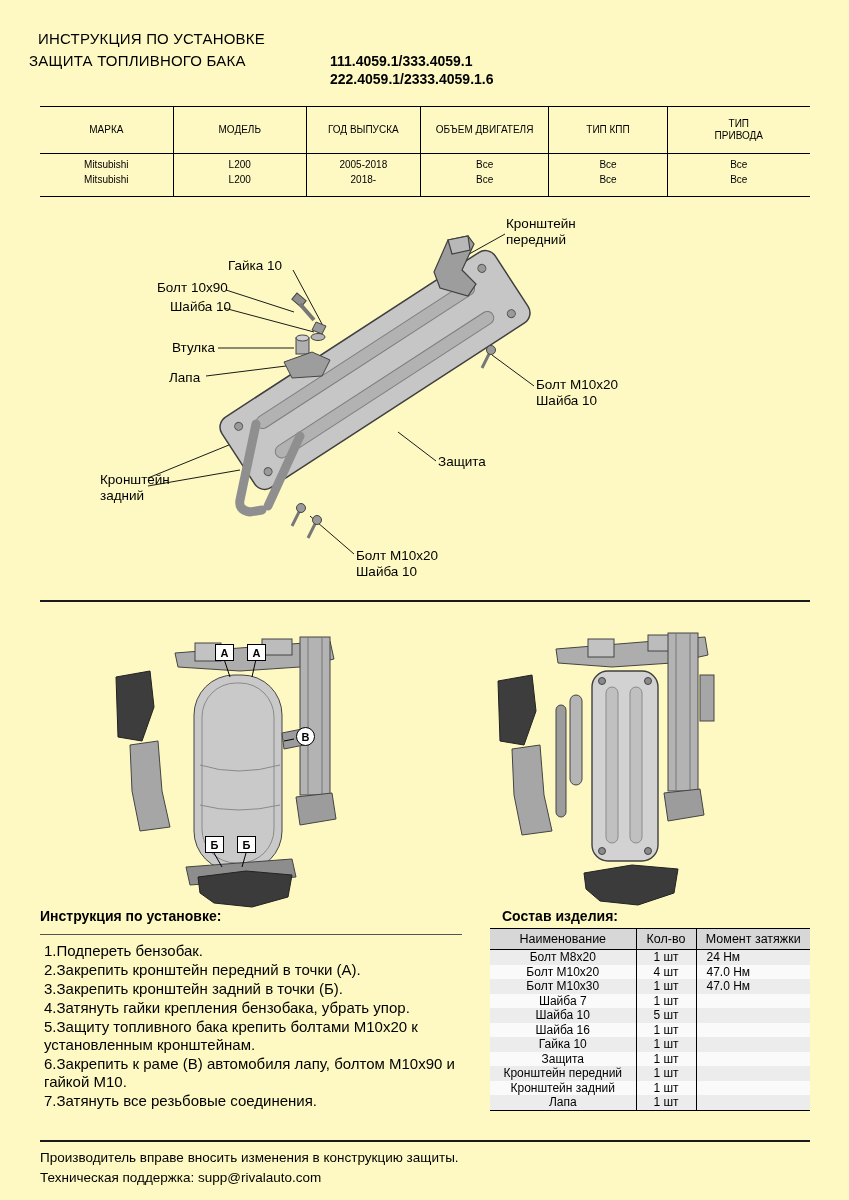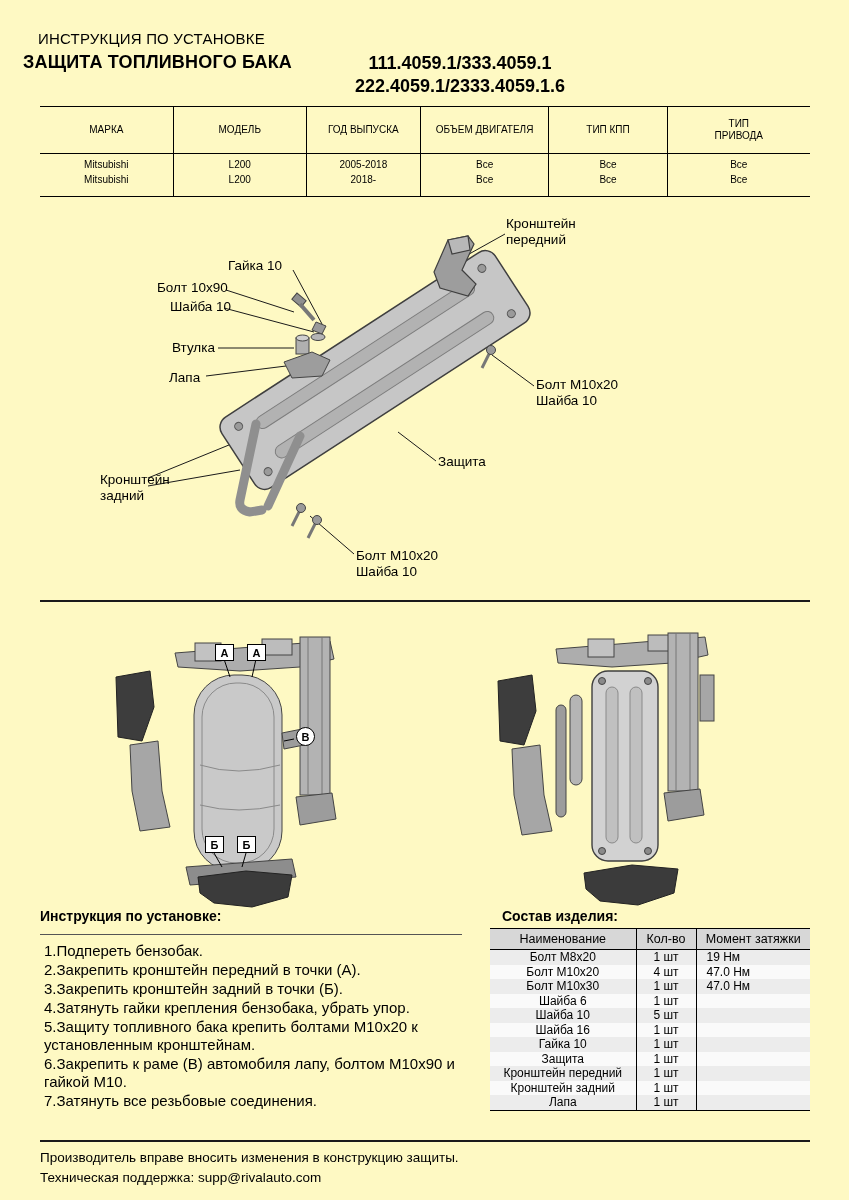--- a/index.html
+++ b/index.html
@@ -1,21 +1,21 @@
 <!DOCTYPE html>
 <html><head>
 <meta charset="utf-8">
 <style>
   html,body{margin:0;padding:0}
   body{background:#d8d8d8;font-family:"Liberation Sans",sans-serif}
   .page{position:relative;width:849px;height:1200px;background:#fef9c3;margin:0 auto;overflow:hidden;color:#000}
   .abs{position:absolute}
   .hdr-doc{left:38px;top:30px;font-size:15px;letter-spacing:.2px}
-  .hdr-title{left:23px;top:52px;font-size:18px;font-weight:bold;letter-spacing:.2px}
-  .hdr-nums{left:330px;top:52px;width:260px;text-align:center;font-size:18px;font-weight:bold;line-height:1.3}
+  .hdr-title{left:29px;top:52px;font-size:15px;font-weight:normal;letter-spacing:.2px}
+  .hdr-nums{left:330px;top:52px;width:260px;text-align:left;font-size:14px;font-weight:bold;line-height:1.3}
   table{border-collapse:collapse}
   .vt-wrap{left:40px;top:106px}
   .vt{width:770px;font-size:10px;text-align:center}
   .vt th{font-weight:normal;border-top:1.5px solid #000;border-bottom:1.2px solid #000;height:42px;padding:2px 8px;line-height:1.25;vertical-align:middle}
   .vt th:nth-child(6){padding:2px 47px}
   .vt td{padding:1px 4px;line-height:1.3}
   .vt tbody tr:first-child td{padding-top:4px}
   .vt tbody tr:last-child td{padding-bottom:10px;border-bottom:1.5px solid #000}
   .vt th+th,.vt td+td{border-left:1px solid #000}
   .diagram{left:0;top:210px;width:849px;height:390px}
@@ -257,34 +257,34 @@
         <tr>
           <th>Наименование</th>
           <th>Кол-во</th>
           <th>Момент затяжки</th>
         </tr>
       </thead>
       <tbody>
         <tr>
           <td>Болт М8х20</td>
           <td>1 шт</td>
-          <td class="moment">19 Нм</td>
+          <td class="moment">24 Нм</td>
         </tr>
         <tr>
           <td>Болт М10х20</td>
           <td>4 шт</td>
           <td class="moment">47.0 Нм</td>
         </tr>
         <tr>
           <td>Болт М10х30</td>
           <td>1 шт</td>
           <td class="moment">47.0 Нм</td>
         </tr>
         <tr>
-          <td>Шайба 6</td>
+          <td>Шайба 7</td>
           <td>1 шт</td>
           <td class="moment"></td>
         </tr>
         <tr>
           <td>Шайба 10</td>
           <td>5 шт</td>
           <td class="moment"></td>
         </tr>
         <tr>
           <td>Шайба 16</td>

